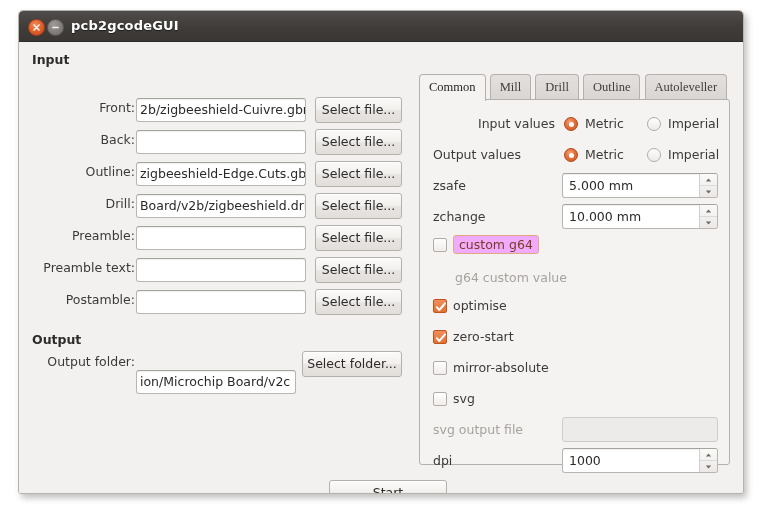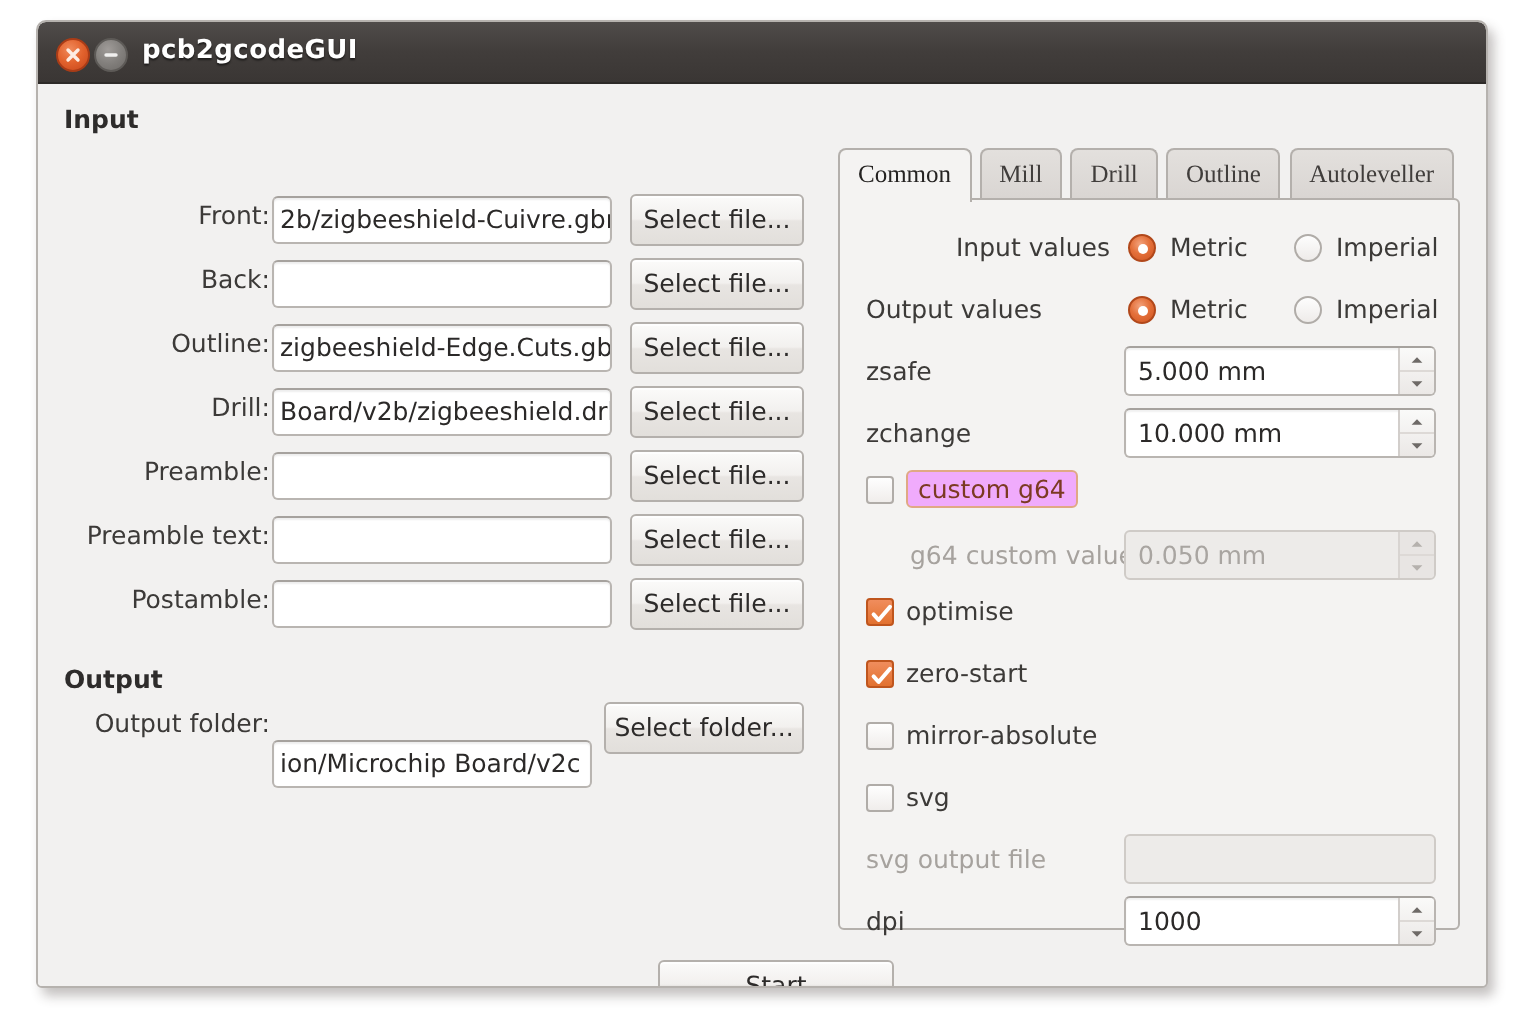--- a/index.html
+++ b/index.html
@@ -415,35 +415,20 @@
                     <path d="M3.5 3.4 L0.8 0.6 L6.2 0.6 Z" fill="#6e6a67"></path>
                   </svg>
               </div>
             </div>
           </div>
 
           <div class="cbox" style="left:13px; top:138px;"></div>
           <div class="focuslabel" style="left:33px; top:135px;">custom g64</div>
 
           <div class="p-label dim" style="left:19px; top:168px;margin-left:16px;">g64 custom value</div>
-          <div class="spin dim" style="left:142px; top:165px; width:156px;">
-            <div class="sval">0.050 mm</div>
-            <div class="sbtns">
-              <div class="half top">
-                <svg width="7" height="4" viewBox="0 0 7 4">
-                    <path d="M3.5 0.6 L6.2 3.4 L0.8 3.4 Z" fill="#b5b1ad"></path>
-                  </svg>
-              </div>
-              <div class="half">
-                <svg width="7" height="4" viewBox="0 0 7 4">
-                    <path d="M3.5 3.4 L0.8 0.6 L6.2 0.6 Z" fill="#b5b1ad"></path>
-                  </svg>
-              </div>
-            </div>
-          </div>
 
           <div class="cbox on" style="left:13px; top:199px;">
             <svg width="12" height="12" viewBox="0 0 12 12" aria-hidden="true">
               <path d="M1.8 6.2 L4.3 9 L10 2.4" stroke="#ffffff" stroke-width="2" fill="none" stroke-linecap="round" stroke-linejoin="round"></path>
             </svg>
           </div>
           <div class="p-label" style="left:33px; top:196px;">optimise</div>
 
           <div class="cbox on" style="left:13px; top:230px;">
             <svg width="12" height="12" viewBox="0 0 12 12" aria-hidden="true">

